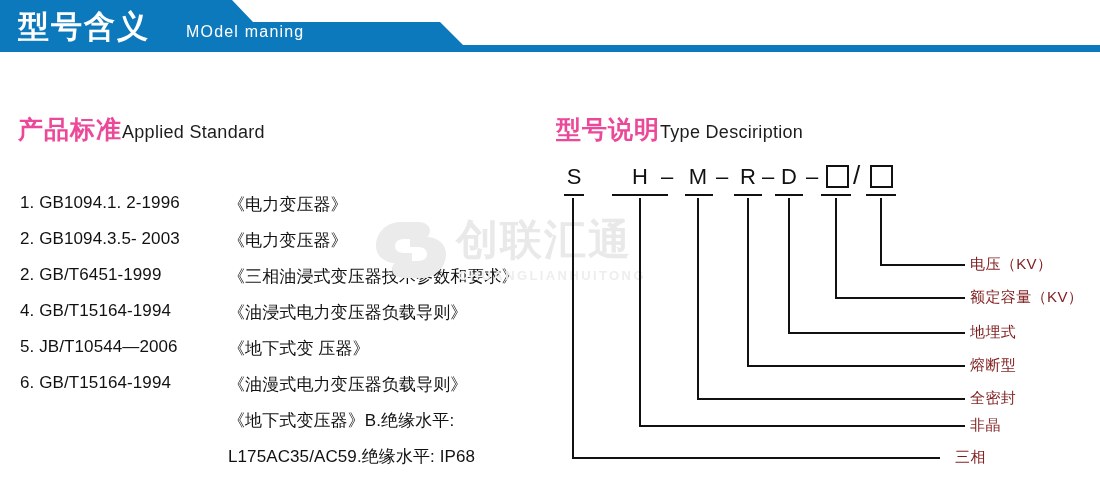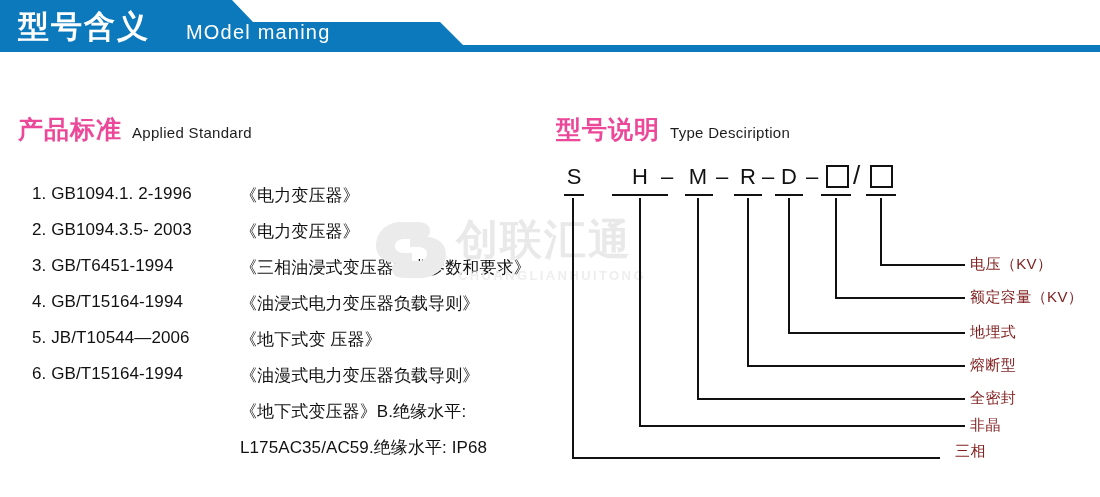--- a/index.html
+++ b/index.html
@@ -40,53 +40,51 @@
     font-size: 31px;
     font-weight: bold;
     color: #ffffff;
     letter-spacing: 2px;
     line-height: 46px;
   }
   #banner-subtitle {
     position: absolute;
     left: 186px;
     top: 20px;
-    font-size: 20px;
+    font-size: 16px;
     color: #ffffff;
     letter-spacing: 1.2px;
     line-height: 24px;
   }
 
   
   .sec-head {
     position: absolute;
     white-space: nowrap;
   }
   .sec-head .cn {
     font-size: 25px;
     font-weight: bold;
     color: #ec4899;
     letter-spacing: 1px;
   }
   .sec-head .en {
-    font-size: 15px;
+    font-size: 18px;
     color: #1d1d1d;
     letter-spacing: 0.3px;
-    margin-left: 10px;
   }
   #std-head { left: 18px; top: 113px; }
   #type-head { left: 556px; top: 113px; }
 
   
   #std-list {
     position: absolute;
     left: 20px;
-    top: 184px;
+    top: 193px;
     width: 530px;
-    margin-left: 12px;
   }
   .std-row {
     position: relative;
     height: 36px;
     font-size: 17px;
     color: #111111;
     white-space: nowrap;
   }
   .std-code {
     position: absolute;
@@ -207,21 +205,21 @@
   <div id="std-list">
     <div class="std-row">
       <span class="std-code">1. GB1094.1. 2-1996</span>
       <span class="std-name">《电力变压器》</span>
     </div>
     <div class="std-row">
       <span class="std-code">2. GB1094.3.5- 2003</span>
       <span class="std-name">《电力变压器》</span>
     </div>
     <div class="std-row">
-      <span class="std-code">3. GB/T6451-1994</span>
+      <span class="std-code">2. GB/T6451-1999</span>
       <span class="std-name">《三相油浸式变压器技术参数和要求》</span>
     </div>
     <div class="std-row">
       <span class="std-code">4. GB/T15164-1994</span>
       <span class="std-name">《油浸式电力变压器负载导则》</span>
     </div>
     <div class="std-row">
       <span class="std-code">5. JB/T10544—2006</span>
       <span class="std-name">《地下式变 压器》</span>
     </div>
@@ -298,17 +296,17 @@
         <polyline points="33,48 33,308 400,308"></polyline>
       </g>
     </svg>
 
     <div class="leg-label" style="left:430px; top:105px;">电压（KV）</div>
     <div class="leg-label" style="left:430px; top:138px;">额定容量（KV）</div>
     <div class="leg-label" style="left:430px; top:173px;">地埋式</div>
     <div class="leg-label" style="left:430px; top:206px;">熔断型</div>
     <div class="leg-label" style="left:430px; top:239px;">全密封</div>
     <div class="leg-label" style="left:430px; top:266px;">非晶</div>
-    <div class="leg-label" style="left:415px; top:292px;">三相</div>
+    <div class="leg-label" style="left:415px; top:298px;">三相</div>
 
   </div>
 
 </div>
 
 </body></html>

